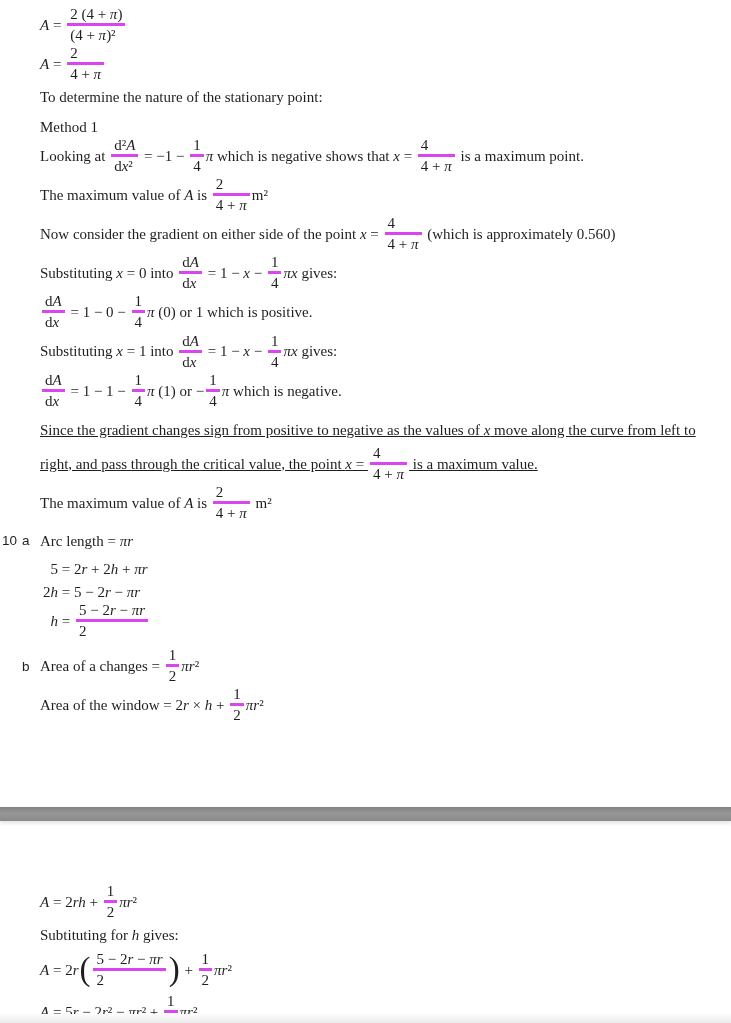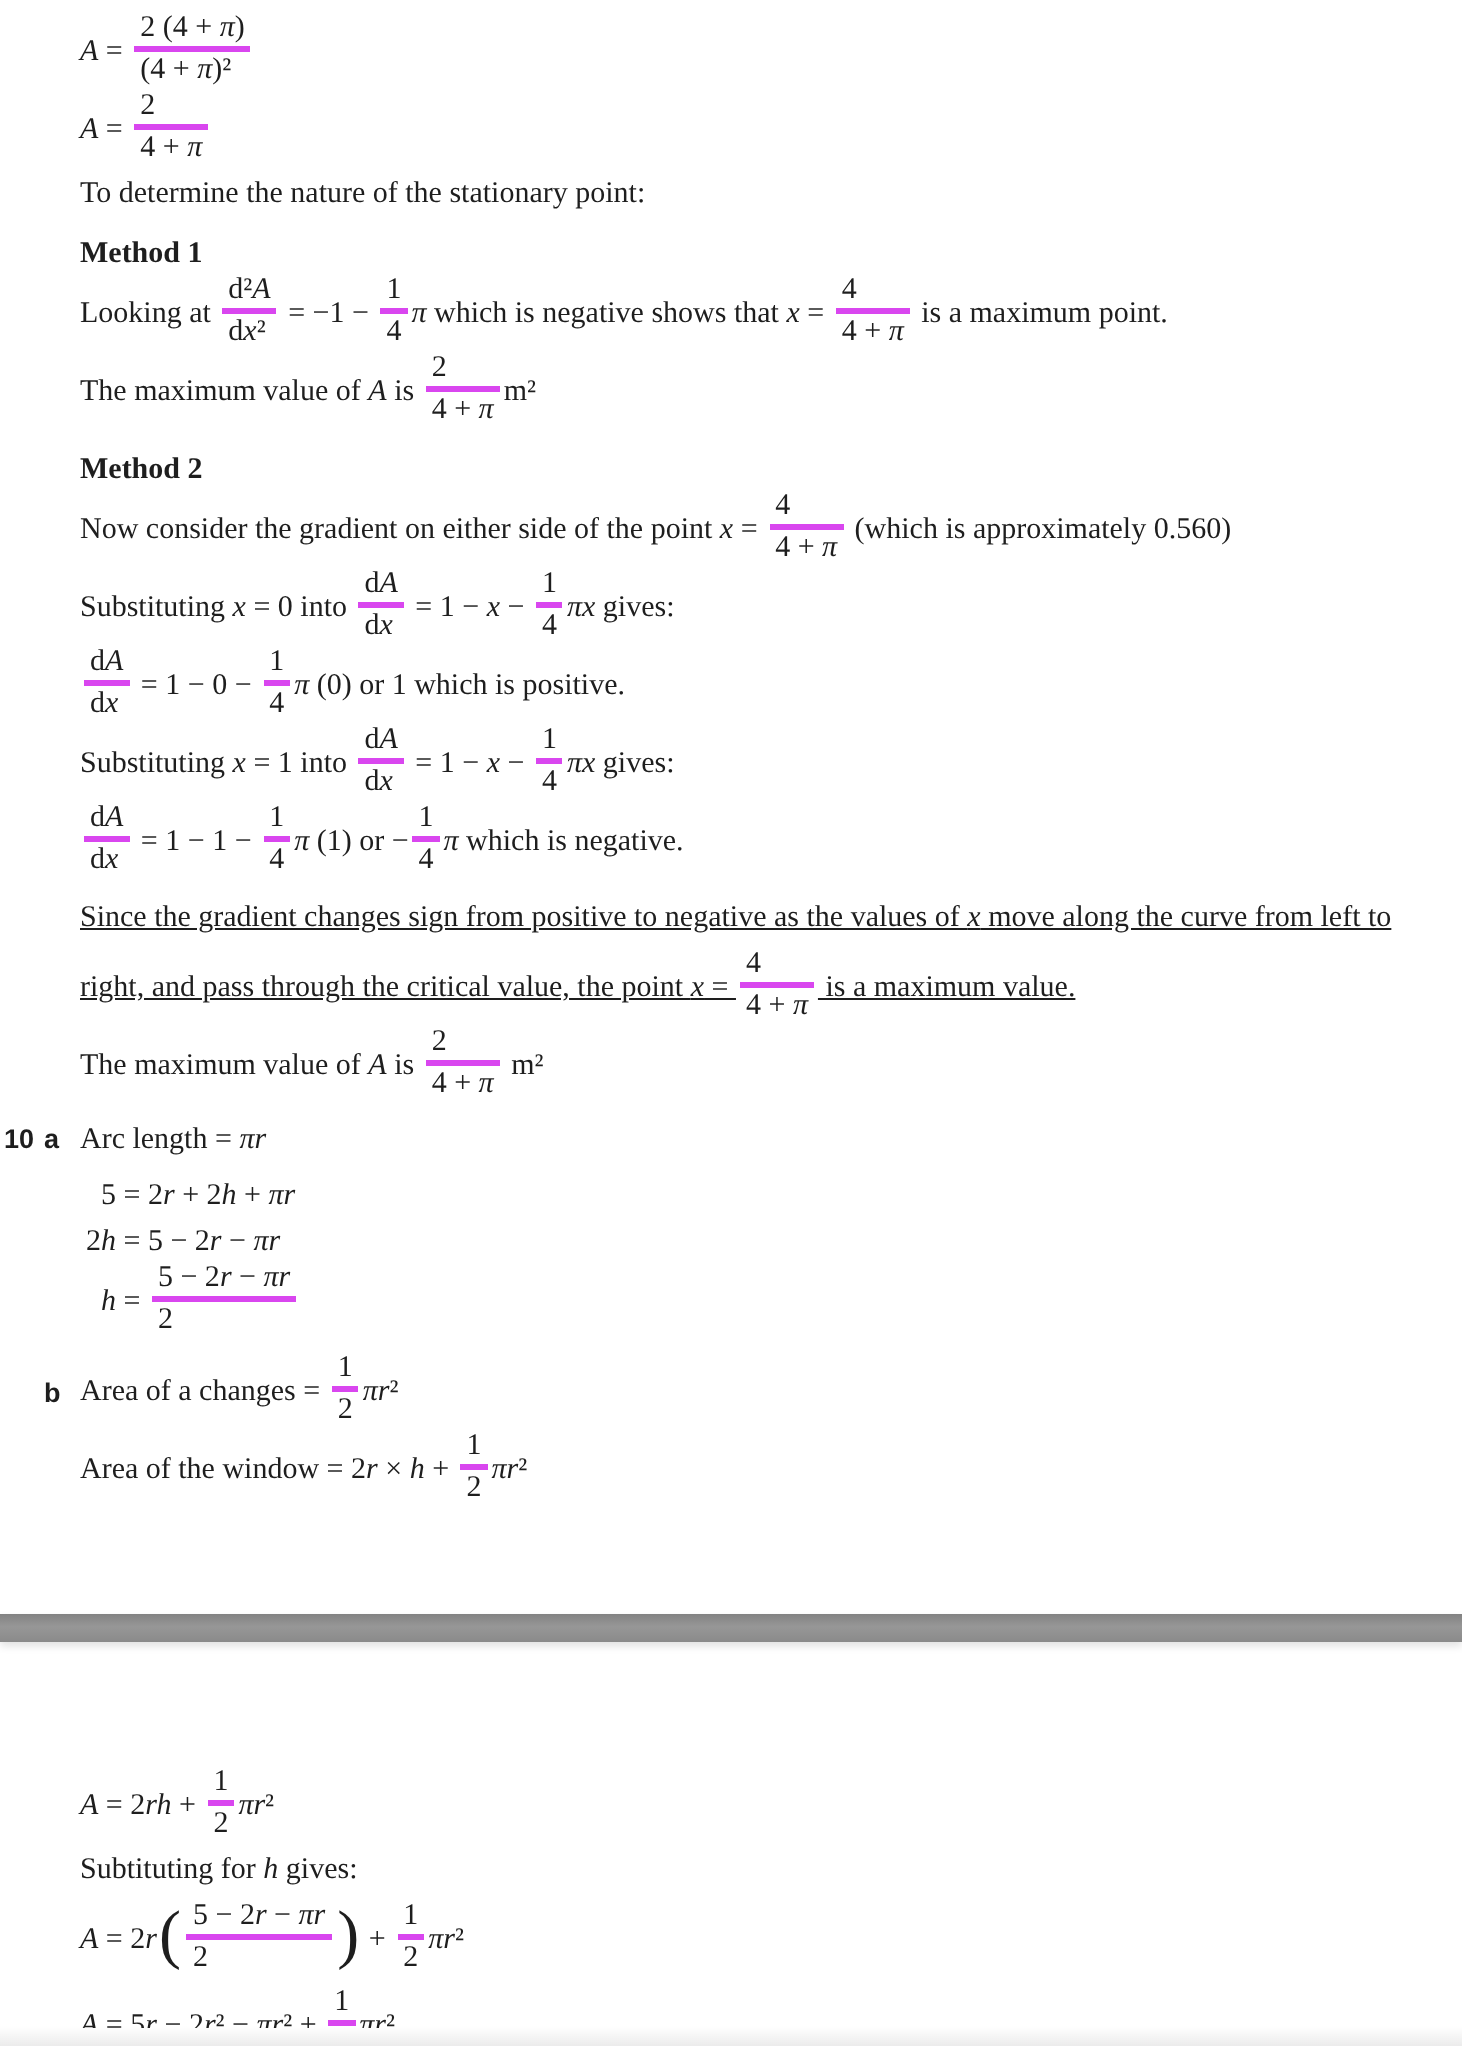--- a/index.html
+++ b/index.html
@@ -10,50 +10,49 @@
   .page{position:relative;}
   #page1{height:807px;overflow:hidden;padding-top:6px;box-sizing:border-box;}
   #page2{padding-top:62px;box-sizing:border-box;height:193px;overflow:hidden;}
   .divider{height:14px;width:100%;
     background:linear-gradient(180deg,#828282 0%,#979797 45%,#8a8a8a 100%);
     box-shadow:0 2px 4px rgba(0,0,0,0.12);}
   .line{position:relative;margin:3px 0 0 40px;white-space:nowrap;line-height:20px;}
   .line.has-frac{line-height:34px;margin-top:2px;}
   .line.has-big{line-height:46px;}
   .line.has-label{margin-top:8px;}
-  .kind-heading{font-weight:bold;margin-top:10px;}
+  .kind-heading{font-weight:normal;margin-top:10px;}
   .kind-para{white-space:normal;line-height:22px;margin-right:18px;margin-top:4px;text-decoration:underline;}
   .kind-eq + .kind-aligned{margin-top:8px;}
   .lhs{display:inline-block;width:18px;text-align:right;}
   .mi{font-style:italic;}
   .frac{display:inline-block;vertical-align:middle;
     transform:translateY(-2px);margin:0 2px;line-height:normal;}
   .frac .num{display:block;line-height:16px;padding:0 3px 1px;}
   .frac .den{display:block;line-height:16px;border-top:3px solid #d946ef;padding:1px 3px 0;}
   .big{font-size:33px;line-height:0;display:inline-block;vertical-align:middle;
     transform:translateY(-3px);margin:0 1px;}
   .qnum,.qletter{position:absolute;top:50%;transform:translateY(-50%);
-    font-family:"Liberation Sans","DejaVu Sans",sans-serif;font-weight:bold;font-size:13.5px;}
+    font-family:"Liberation Sans","DejaVu Sans",sans-serif;font-weight:normal;font-size:13.5px;}
   .qnum{left:-38px;}
   .qletter{left:-18px;}
   .bottom-fade{position:absolute;left:0;right:0;bottom:0;height:10px;
     background:linear-gradient(180deg,rgba(0,0,0,0),rgba(0,0,0,0.08));pointer-events:none;}
 </style>
 </head>
 <body>
 
 <div class="screen" style="color: rgb(30, 30, 30); background: rgb(255, 255, 255);">
   <div class="page" id="page1">
       <div class="line kind-eq has-frac"><span class="mi">A</span><span class="mr"> = </span><span class="frac"><span class="num"><span class="mr">2 (4 + </span><span class="mi">π</span><span class="mr">)</span></span><span class="den"><span class="mr">(4 + </span><span class="mi">π</span><span class="mr">)²</span></span></span></div>
       <div class="line kind-eq has-frac"><span class="mi">A</span><span class="mr"> = </span><span class="frac"><span class="num"><span class="mr">2</span></span><span class="den"><span class="mr">4 + </span><span class="mi">π</span></span></span></div>
       <div class="line kind-text"><span class="mr">To determine the nature of the stationary point:</span></div>
       <div class="line kind-heading">Method 1</div>
       <div class="line kind-eq has-frac"><span class="mr">Looking at </span><span class="frac"><span class="num"><span class="mr">d²</span><span class="mi">A</span></span><span class="den"><span class="mr">d</span><span class="mi">x</span><span class="mr">²</span></span></span><span class="mr"> = −1 − </span><span class="frac"><span class="num"><span class="mr">1</span></span><span class="den"><span class="mr">4</span></span></span><span class="mi">π</span><span class="mr"> which is negative shows that </span><span class="mi">x</span><span class="mr"> = </span><span class="frac"><span class="num"><span class="mr">4</span></span><span class="den"><span class="mr">4 + </span><span class="mi">π</span></span></span><span class="mr"> is a maximum point.</span></div>
       <div class="line kind-eq has-frac"><span class="mr">The maximum value of </span><span class="mi">A</span><span class="mr"> is </span><span class="frac"><span class="num"><span class="mr">2</span></span><span class="den"><span class="mr">4 + </span><span class="mi">π</span></span></span><span class="mr">m²</span></div>
-      <div class="line kind-heading">Method 2</div>
       <div class="line kind-eq has-frac"><span class="mr">Now consider the gradient on either side of the point </span><span class="mi">x</span><span class="mr"> = </span><span class="frac"><span class="num"><span class="mr">4</span></span><span class="den"><span class="mr">4 + </span><span class="mi">π</span></span></span><span class="mr"> (which is approximately 0.560)</span></div>
       <div class="line kind-eq has-frac"><span class="mr">Substituting </span><span class="mi">x</span><span class="mr"> = 0 into </span><span class="frac"><span class="num"><span class="mr">d</span><span class="mi">A</span></span><span class="den"><span class="mr">d</span><span class="mi">x</span></span></span><span class="mr"> = 1 − </span><span class="mi">x</span><span class="mr"> − </span><span class="frac"><span class="num"><span class="mr">1</span></span><span class="den"><span class="mr">4</span></span></span><span class="mi">πx</span><span class="mr"> gives:</span></div>
       <div class="line kind-eq has-frac"><span class="frac"><span class="num"><span class="mr">d</span><span class="mi">A</span></span><span class="den"><span class="mr">d</span><span class="mi">x</span></span></span><span class="mr"> = 1 − 0 − </span><span class="frac"><span class="num"><span class="mr">1</span></span><span class="den"><span class="mr">4</span></span></span><span class="mi">π</span><span class="mr"> (0) or 1 which is positive.</span></div>
       <div class="line kind-eq has-frac"><span class="mr">Substituting </span><span class="mi">x</span><span class="mr"> = 1 into </span><span class="frac"><span class="num"><span class="mr">d</span><span class="mi">A</span></span><span class="den"><span class="mr">d</span><span class="mi">x</span></span></span><span class="mr"> = 1 − </span><span class="mi">x</span><span class="mr"> − </span><span class="frac"><span class="num"><span class="mr">1</span></span><span class="den"><span class="mr">4</span></span></span><span class="mi">πx</span><span class="mr"> gives:</span></div>
       <div class="line kind-eq has-frac"><span class="frac"><span class="num"><span class="mr">d</span><span class="mi">A</span></span><span class="den"><span class="mr">d</span><span class="mi">x</span></span></span><span class="mr"> = 1 − 1 − </span><span class="frac"><span class="num"><span class="mr">1</span></span><span class="den"><span class="mr">4</span></span></span><span class="mi">π</span><span class="mr"> (1) or −</span><span class="frac"><span class="num"><span class="mr">1</span></span><span class="den"><span class="mr">4</span></span></span><span class="mi">π</span><span class="mr"> which is negative.</span></div>
       <div class="line kind-para has-frac"><span class="mr">Since the gradient changes sign from positive to negative as the values of </span><span class="mi">x</span><span class="mr"> move along the curve from left to right, and pass through the critical value, the point </span><span class="mi">x</span><span class="mr"> = </span><span class="frac"><span class="num"><span class="mr">4</span></span><span class="den"><span class="mr">4 + </span><span class="mi">π</span></span></span><span class="mr"> is a maximum value.</span></div>
       <div class="line kind-eq has-frac"><span class="mr">The maximum value of </span><span class="mi">A</span><span class="mr"> is </span><span class="frac"><span class="num"><span class="mr">2</span></span><span class="den"><span class="mr">4 + </span><span class="mi">π</span></span></span><span class="mr"> m²</span></div>
       <div class="line kind-eq has-label"><span class="qnum">10</span><span class="qletter">a</span><span class="mr">Arc length = </span><span class="mi">πr</span></div>
       <div class="line kind-aligned"><span class="lhs"><span class="mr">5</span></span><span class="mr"> = 2</span><span class="mi">r</span><span class="mr"> + 2</span><span class="mi">h</span><span class="mr"> + </span><span class="mi">πr</span></div>
       <div class="line kind-aligned"><span class="lhs"><span class="mr">2</span><span class="mi">h</span></span><span class="mr"> = 5 − 2</span><span class="mi">r</span><span class="mr"> − </span><span class="mi">πr</span></div>

